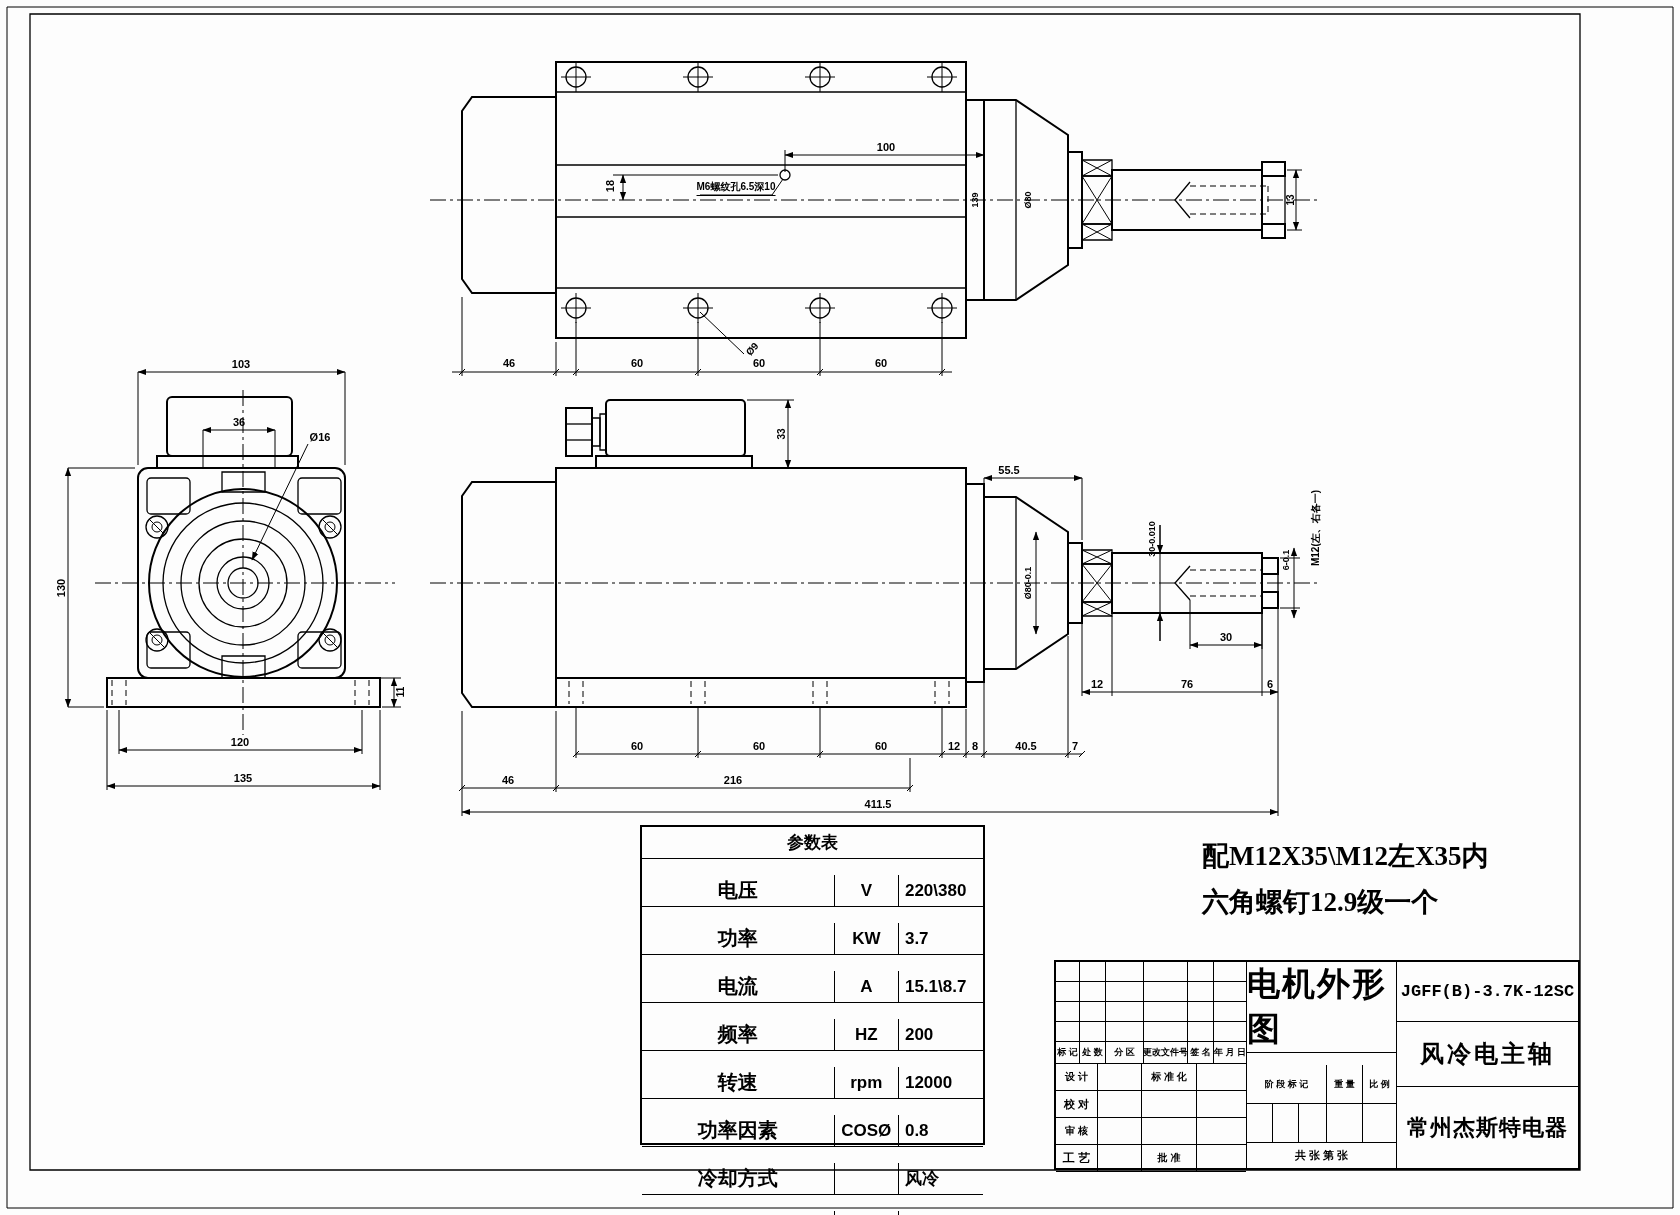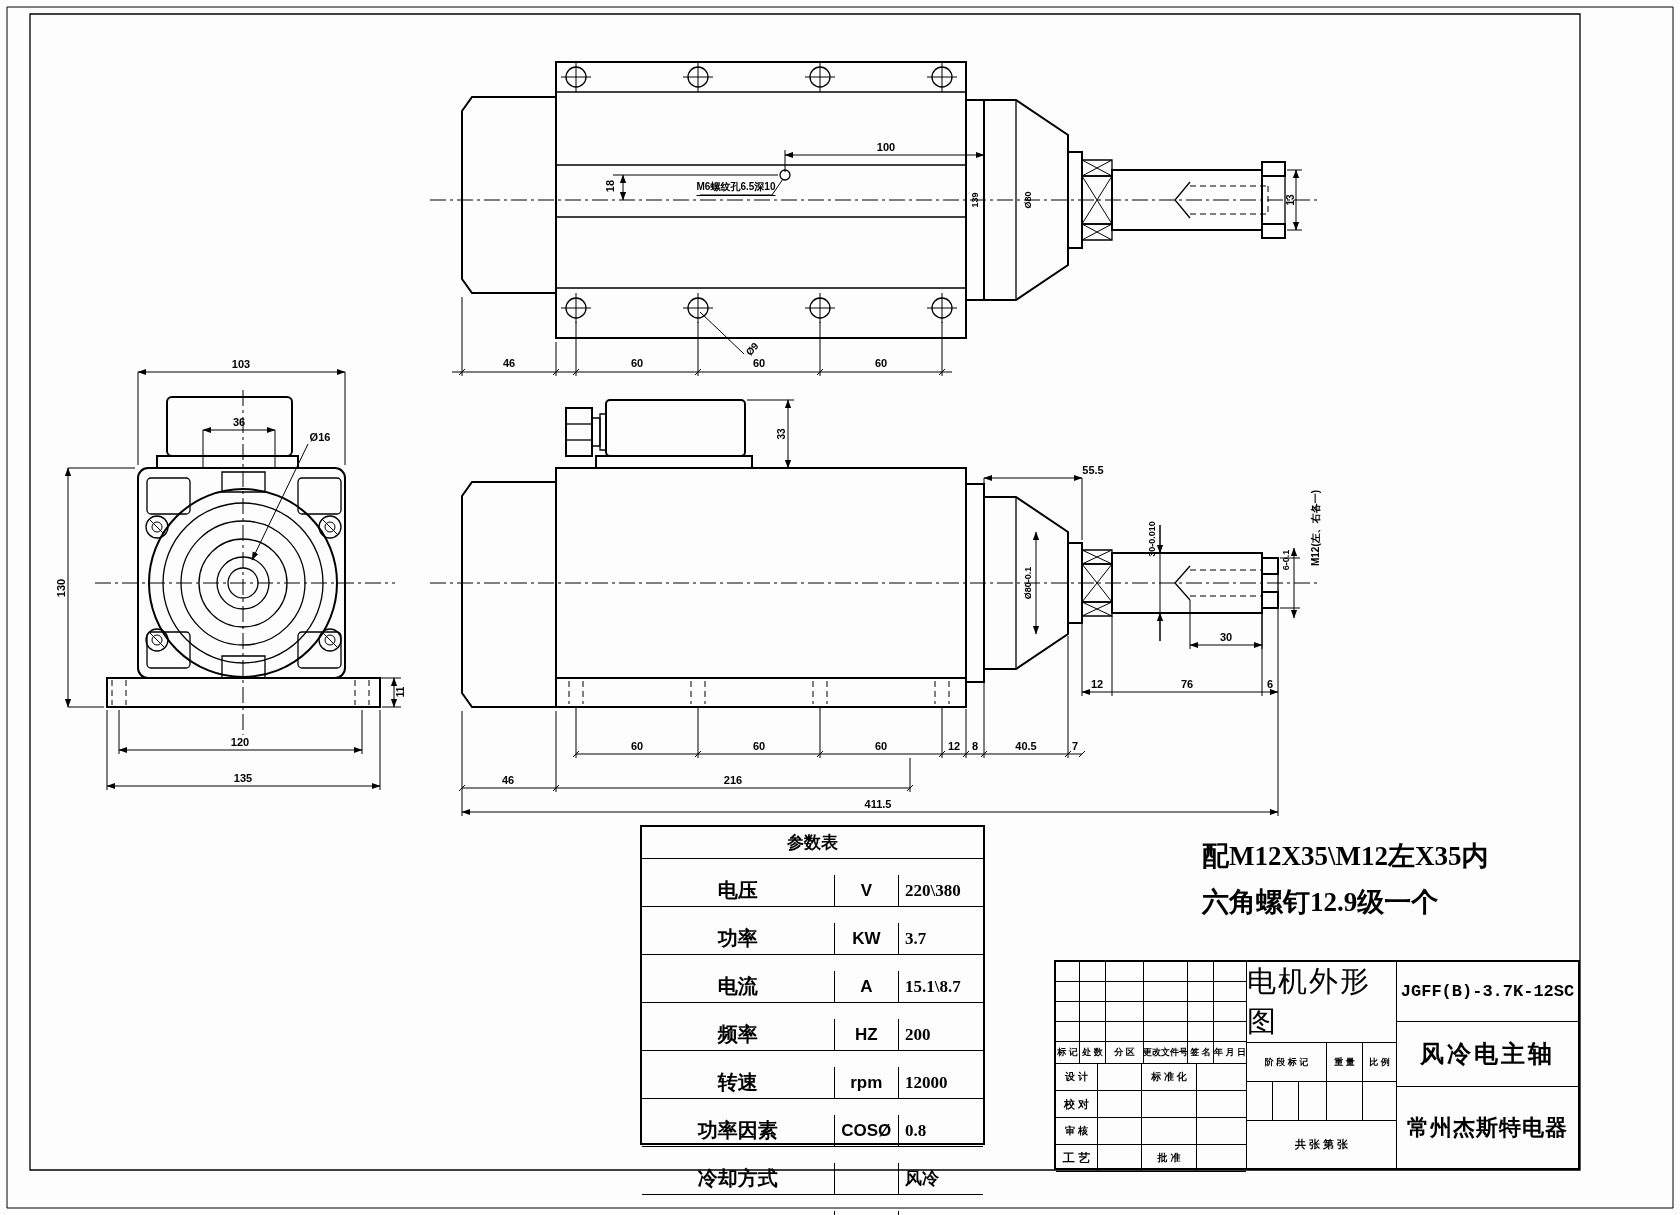--- a/index.html
+++ b/index.html
@@ -18,41 +18,41 @@
   .dim.u{border-bottom:1.5px solid #000;padding-bottom:1px;}
   .note{position:absolute;font-weight:bold;font-size:27px;white-space:nowrap;
         font-family:"Liberation Serif","DejaVu Serif",serif;}
   
   .ptable{position:absolute;left:640px;top:825px;width:345px;height:320px;
           border:2px solid #000;box-sizing:border-box;}
   .prow{display:flex;height:32px;box-sizing:border-box;border-bottom:1px solid #000;margin-top:16px;}
   .prow:last-child{border-bottom:none;}
   .pc{box-sizing:border-box;border-right:1px solid #000;display:flex;align-items:center;
       font-weight:bold;}
-  .pc:last-child{border-right:none;font-family:Liberation Serif, serif;}
+  .pc:last-child{border-right:none;}
   .pc.l{width:195px;justify-content:center;font-size:20px;}
   .pc.un{width:65px;justify-content:center;font-size:17px;}
   .pc.v{width:85px;justify-content:flex-start;padding-left:6px;font-size:17px;}
   .phead{height:32px;display:flex;align-items:center;justify-content:center;
          font-size:17px;font-weight:bold;border-bottom:1px solid #000;box-sizing:border-box;}
   
   .tb{position:absolute;left:1054px;top:960px;width:526px;height:210px;
       border:2px solid #000;box-sizing:border-box;display:flex;background:#fdfdfd;}
   .tb *{box-sizing:border-box;}
   .tbL{width:191px;border-right:1px solid #000;display:flex;flex-direction:column;}
   .tbM{width:150px;border-right:1px solid #000;display:flex;flex-direction:column;}
   .tbR{flex:1;display:flex;flex-direction:column;}
   .grid{display:grid;}
   .cell{border-right:1px solid #000;border-bottom:1px solid #000;display:flex;
         align-items:center;justify-content:center;font-size:9px;font-weight:bold;
         overflow:hidden;white-space:nowrap;}
   .cell.nr{border-right:none;}
   .big{flex:1;display:flex;align-items:center;justify-content:center;
        border-bottom:1px solid #000;}
-  .t-title{font-size:29px;font-weight:normal;letter-spacing:2px;}
+  .t-title{font-size:33px;font-weight:bold;letter-spacing:2px;}
   .t-model{font-size:17px;font-weight:bold;font-family:"Liberation Mono","DejaVu Sans Mono",monospace;}
   .t-prod{font-size:24px;font-weight:bold;letter-spacing:3px;}
   .t-co{font-size:22px;font-weight:bold;letter-spacing:1px;}
   .rrow{display:flex;align-items:center;justify-content:center;font-weight:bold;}
 </style>
 </head>
 <body>
 
 <div class="stage">
 
@@ -388,21 +388,21 @@
           <div class="cell" style="font-size: 12px;">工 艺</div>
           <div class="cell" style="font-size: 10px;"></div>
           <div class="cell" style="font-size: 10px;">批 准</div>
           <div class="cell nr" style="font-size: 10px;"></div>
         </div>
   </div>
   <div class="tbM">
     <div class="big" style="height:97px;">
       <span class="t-title">电机外形图</span>
     </div>
-    <div style="display:flex;height:39px;border-bottom:1px solid #000;">
+    <div style="display:flex;height:39px;border-bottom:1px solid #000;margin-top:12px;">
       <div class="cell" style="width:80px;height:100%;border-bottom:none;">阶 段 标 记</div>
       <div class="cell" style="width:36px;height:100%;border-bottom:none;">重 量</div>
       <div class="cell nr" style="width:33px;height:100%;border-bottom:none;">比 例</div>
     </div>
     <div style="display:flex;height:39px;border-bottom:1px solid #000;">
       <div class="cell" style="width:26px;height:100%;border-bottom:none;"></div>
       <div class="cell" style="width:26px;height:100%;border-bottom:none;"></div>
       <div class="cell" style="width:28px;height:100%;border-bottom:none;"></div>
       <div class="cell" style="width:36px;height:100%;border-bottom:none;"></div>
       <div class="cell nr" style="width:33px;height:100%;border-bottom:none;"></div>
@@ -434,21 +434,21 @@
     <span class="dim" style="left: 1028px; top: 200px; font-size: 9px; transform: translate(-50%, -50%) rotate(-90deg);">Ø80</span>
     <span class="dim" style="left: 1290px; top: 200px; font-size: 10px; transform: translate(-50%, -50%) rotate(-90deg);">13</span>
     <span class="dim" style="left: 241px; top: 364px; transform: translate(-50%, -50%);">103</span>
     <span class="dim" style="left: 239px; top: 422px; transform: translate(-50%, -50%);">36</span>
     <span class="dim" style="left: 320px; top: 437px; font-size: 11px; transform: translate(-50%, -50%);">Ø16</span>
     <span class="dim" style="left: 61px; top: 588px; transform: translate(-50%, -50%) rotate(-90deg);">130</span>
     <span class="dim" style="left: 240px; top: 742px; transform: translate(-50%, -50%);">120</span>
     <span class="dim" style="left: 243px; top: 778px; transform: translate(-50%, -50%);">135</span>
     <span class="dim" style="left: 400px; top: 692px; font-size: 10px; transform: translate(-50%, -50%) rotate(-90deg);">11</span>
     <span class="dim" style="left: 781px; top: 434px; font-size: 10px; transform: translate(-50%, -50%) rotate(-90deg);">33</span>
-    <span class="dim" style="left: 1093px; top: 470px; transform: translate(-50%, -50%); text-align: right;">55.5</span>
+    <span class="dim" style="left: 1009px; top: 470px; transform: translate(-50%, -50%); text-align: right;">55.5</span>
     <span class="dim" style="left: 1028px; top: 583px; font-size: 9px; transform: translate(-50%, -50%) rotate(-90deg);">Ø80-0.1</span>
     <span class="dim" style="left: 1152px; top: 539px; font-size: 9px; transform: translate(-50%, -50%) rotate(-90deg);">30-0.010</span>
     <span class="dim" style="left: 1316px; top: 528px; font-size: 10px; transform: translate(-50%, -50%) rotate(-90deg);">M12(左、右各一)</span>
     <span class="dim" style="left: 1286px; top: 560px; font-size: 9px; transform: translate(-50%, -50%) rotate(-90deg);">6-0.1</span>
     <span class="dim" style="left: 1226px; top: 637px; transform: translate(-50%, -50%);">30</span>
     <span class="dim" style="left: 1097px; top: 684px; transform: translate(-50%, -50%);">12</span>
     <span class="dim" style="left: 1187px; top: 684px; transform: translate(-50%, -50%);">76</span>
     <span class="dim" style="left: 1270px; top: 684px; transform: translate(-50%, -50%);">6</span>
     <span class="dim" style="left: 637px; top: 746px; transform: translate(-50%, -50%);">60</span>
     <span class="dim" style="left: 759px; top: 746px; transform: translate(-50%, -50%);">60</span>

